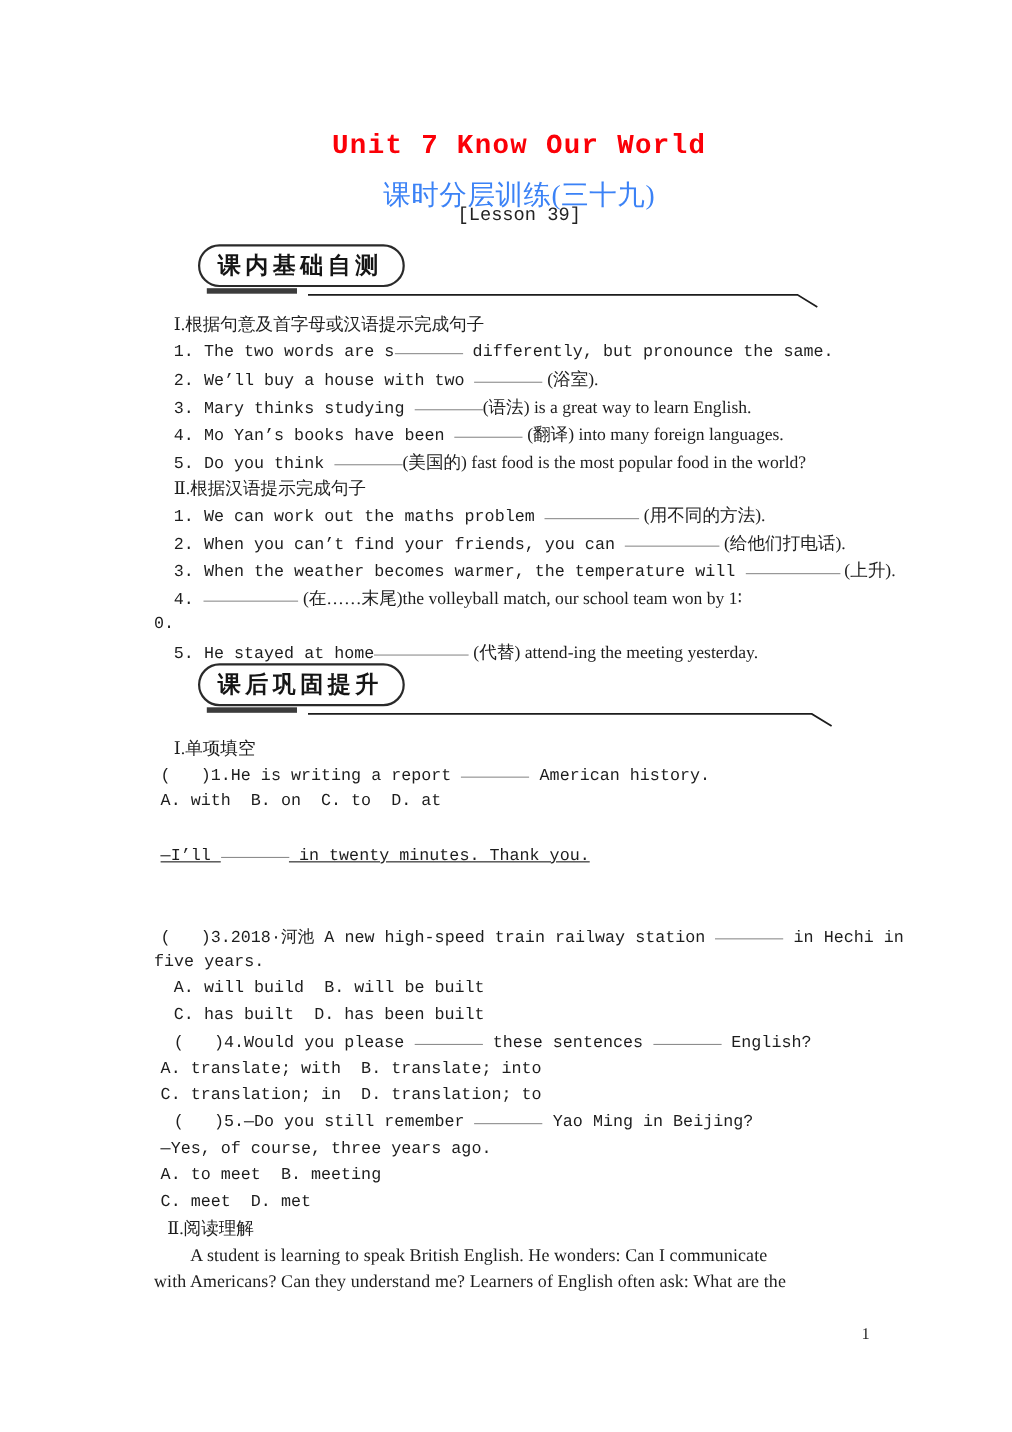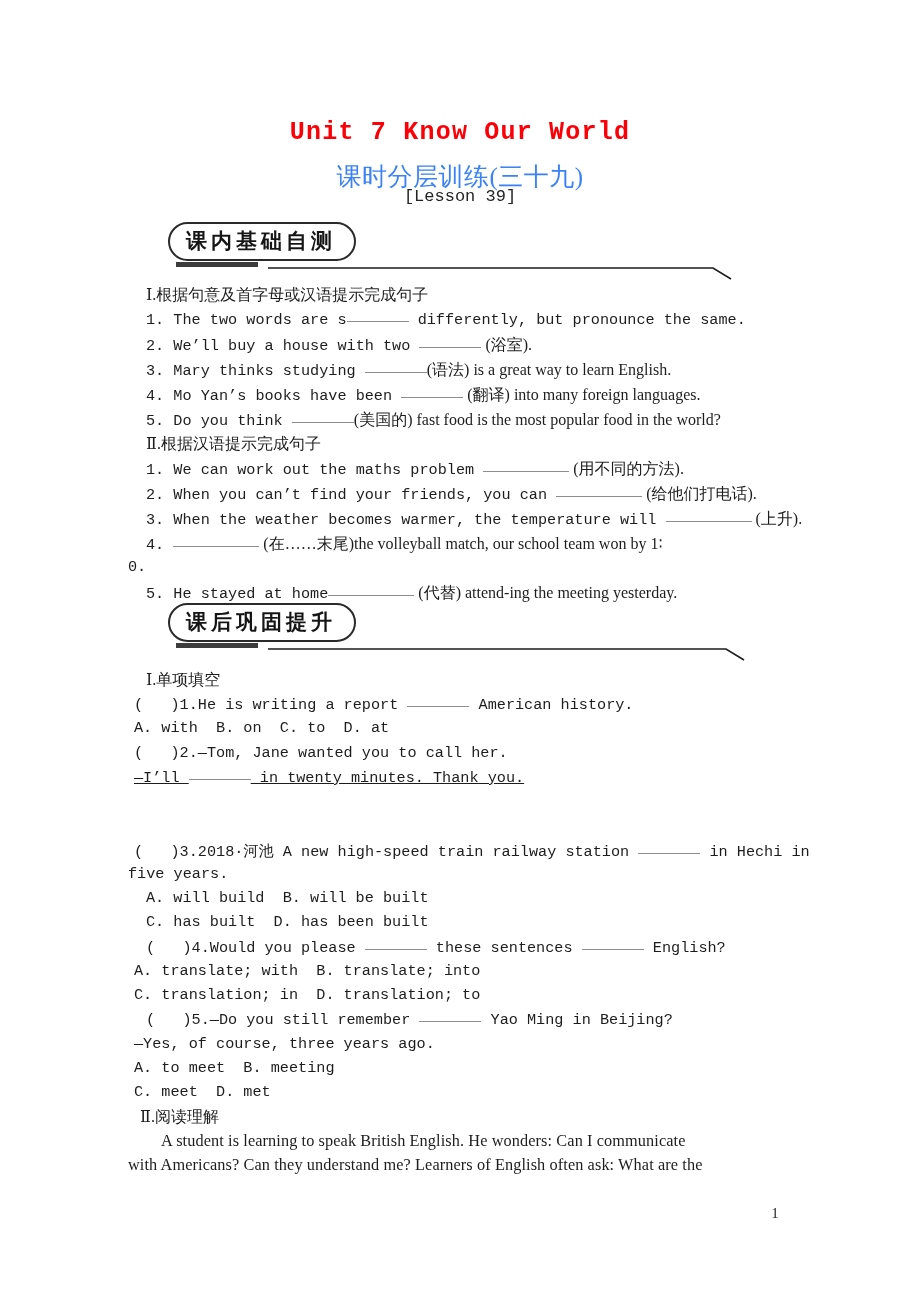--- a/index.html
+++ b/index.html
@@ -11,21 +11,21 @@
     width: 920px;
     height: 1302px;
     position: relative;
     font-family: "Liberation Mono", "DejaVu Sans Mono", monospace;
     color: #1a1a1a;
     overflow: hidden;
   }
 
   .page {
     position: absolute;
-    left: 0; top: 0;
+    left: 12px; top: 0;
     width: 736px;
     height: 1302px;
   }
 
   
   .doc-title {
     position: absolute;
     top: 118px;
     left: 0;
     width: 920px;
@@ -199,21 +199,20 @@
       <span class="badge-text">课后巩固提升</span>
     </div>
     <div class="badge-underline"></div>
   </div>
 
   <div class="line cn" style="top:670px; left:146px;">Ⅰ.单项填空</div>
 
   <div class="line" style="top:695px; left:134px;"><span>(   )1.He is writing a report </span><span class="blank b7"></span><span> American history.</span></div>
   <div class="line" style="top:719px; left:134px;">A. with  B. on  C. to  D. at</div>
 
-  <div class="line" style="top:744px; left:134px;">(   )2.—Tom, Jane wanted you to call her.</div>
   <div class="line" style="top:768px; left:134px;text-decoration:underline;"><span>—I’ll </span><span class="blank b7"></span><span> in twenty minutes. Thank you.</span></div>
 
   <div class="line" style="top:841px; left:134px;"><span>(   )3.2018·河池 A new high-speed train railway station </span><span class="blank b7"></span><span> in Hechi in</span></div>
   <div class="line" style="top:865px; left:128px;">five years.</div>
   <div class="line" style="top:889px; left:146px;">A. will build  B. will be built</div>
   <div class="line" style="top:913px; left:146px;">C. has built  D. has been built</div>
 
   <div class="line" style="top:938px; left:146px;"><span>(   )4.Would you please </span><span class="blank b7"></span><span> these sentences </span><span class="blank b7"></span><span> English?</span></div>
   <div class="line" style="top:962px; left:134px;">A. translate; with  B. translate; into</div>
   <div class="line" style="top:986px; left:134px;">C. translation; in  D. translation; to</div>

